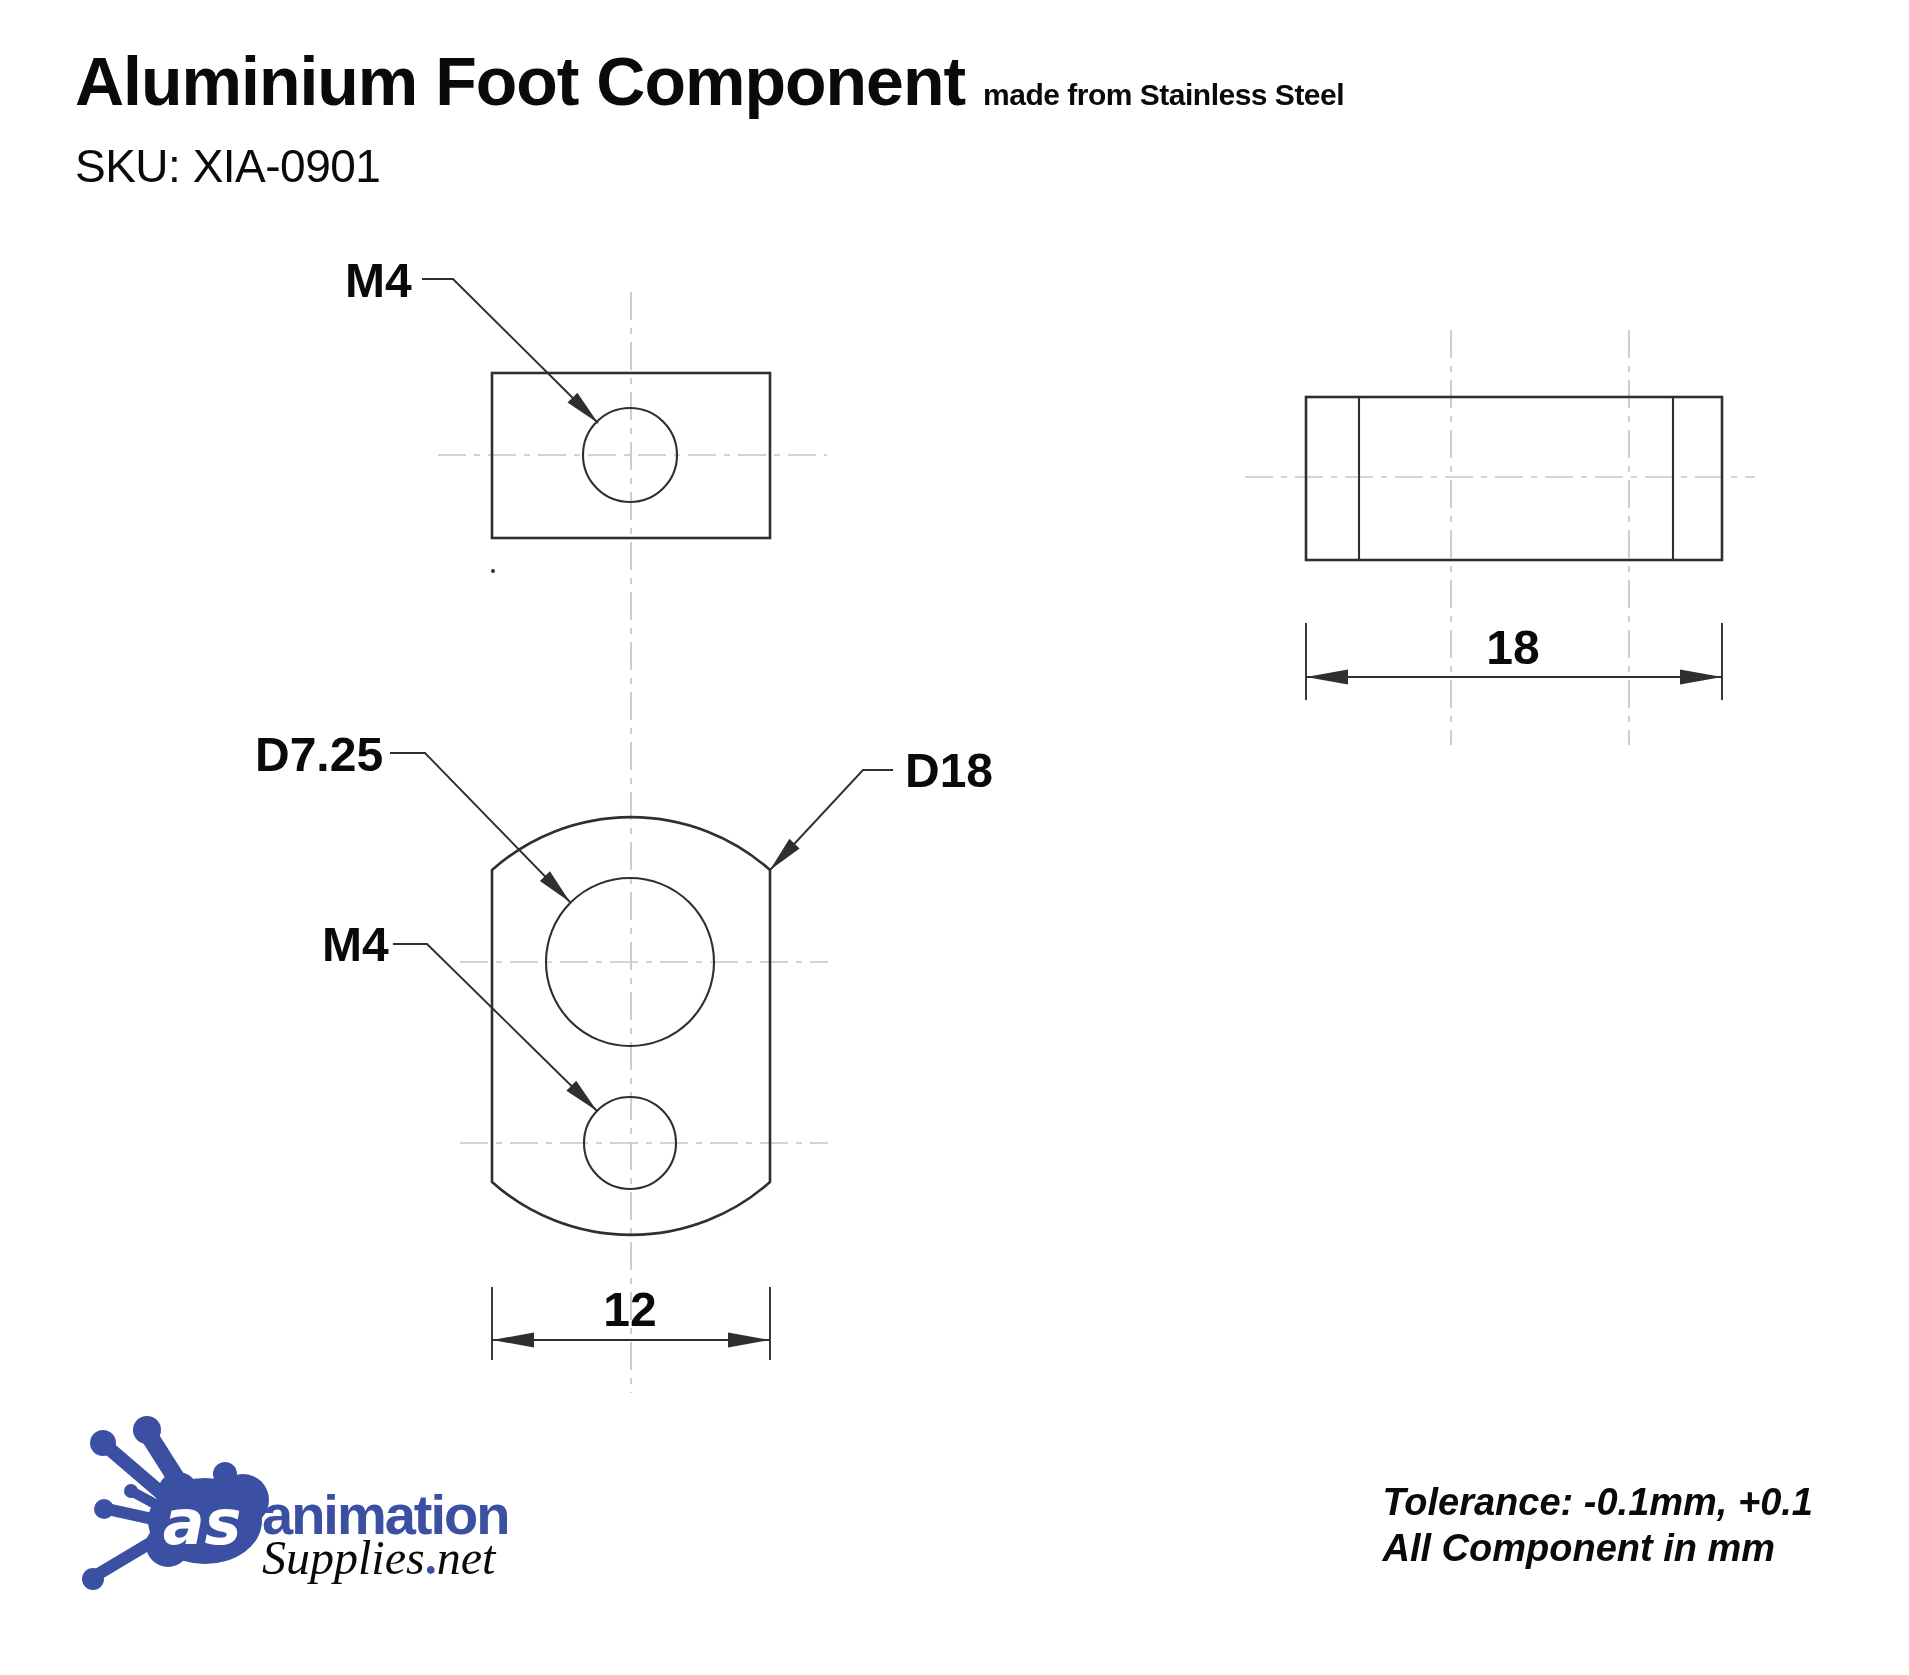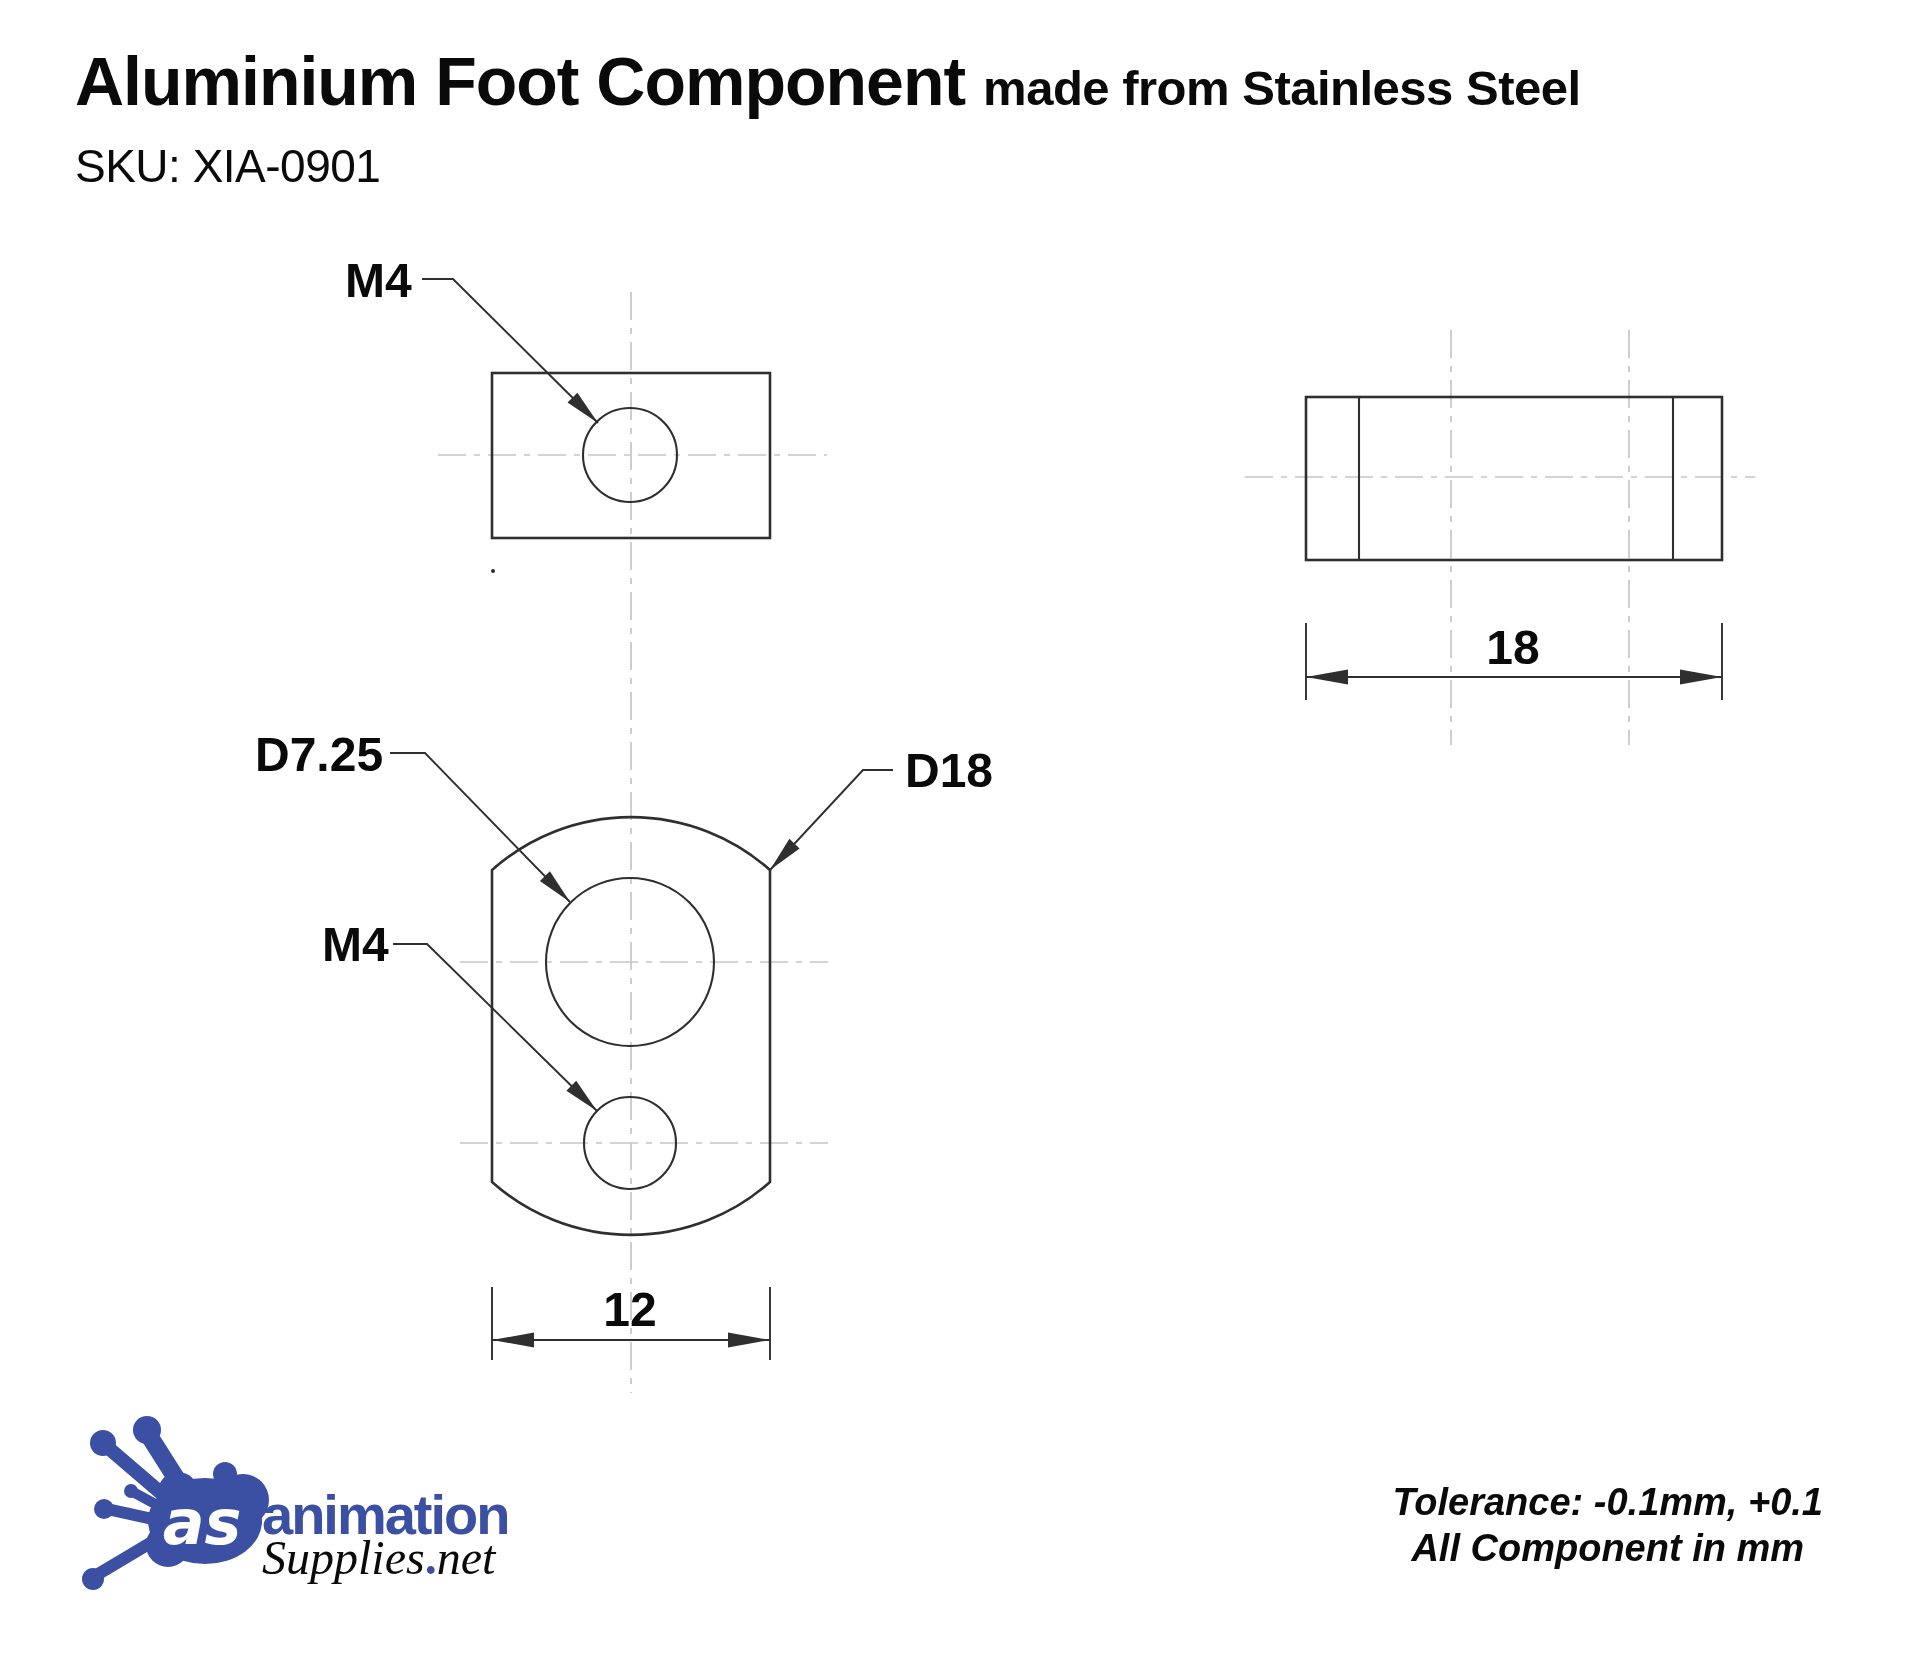--- a/index.html
+++ b/index.html
@@ -10,21 +10,21 @@
     --bg:#ffffff;
   }
   *{margin:0;padding:0;box-sizing:border-box;}
   html,body{width:1909px;height:1675px;background:var(--bg);
     font-family:"Liberation Sans",sans-serif;color:var(--text);}
   .canvas{position:relative;width:1909px;height:1675px;overflow:hidden;background:var(--bg);}
 
   .header{position:absolute;left:75px;top:46px;}
   .title-row{display:flex;align-items:baseline;gap:18px;}
   .title-main{font-size:68px;font-weight:600;letter-spacing:-1px;line-height:1.05;}
-  .title-sub{font-size:49px;font-weight:600;letter-spacing:-0.5px;}
+  .title-sub{font-size:30px;font-weight:600;letter-spacing:-0.5px;}
   .sku{font-size:46px;font-weight:500;margin-top:22px;letter-spacing:-0.5px;}
 
   svg.drawing{position:absolute;left:0;top:0;}
 
   .outline{stroke:var(--line);stroke-width:2.6;fill:none;}
   .thin{stroke:var(--line);stroke-width:2.1;fill:none;}
   .leader{stroke:var(--line);stroke-width:1.9;fill:none;}
   .dimline{stroke:var(--line);stroke-width:1.9;fill:none;}
   .extline{stroke:var(--line);stroke-width:1.9;fill:none;}
   .arrow{fill:var(--line);stroke:none;}
@@ -35,21 +35,21 @@
   .logo-blue{fill:var(--logo-blue);}
   .logo-stroke{stroke:var(--logo-blue);fill:none;stroke-linecap:round;}
   .logo-word-top{font-family:"Liberation Sans",sans-serif;font-size:56px;font-weight:700;
     letter-spacing:-2px;fill:var(--logo-blue);}
   .logo-word-bottom{font-family:"Liberation Serif","DejaVu Serif",serif;font-style:italic;
     font-size:48px;fill:var(--text);}
   .logo-sep{fill:var(--logo-blue);font-weight:700;font-style:normal;}
   .logo-monogram{font-family:"DejaVu Sans",sans-serif;font-size:62px;font-weight:700;
     font-style:italic;fill:#ffffff;}
 
-  .notes{position:absolute;right:86px;top:1480px;text-align:center;
+  .notes{position:absolute;right:96px;top:1480px;text-align:left;
     font-size:38px;font-weight:700;font-style:italic;line-height:1.2;}
 </style>
 </head>
 <body>
 
 <div class="canvas">
 
   <div class="header">
     <div class="title-row">
       <span class="title-main">Aluminium Foot Component</span>

